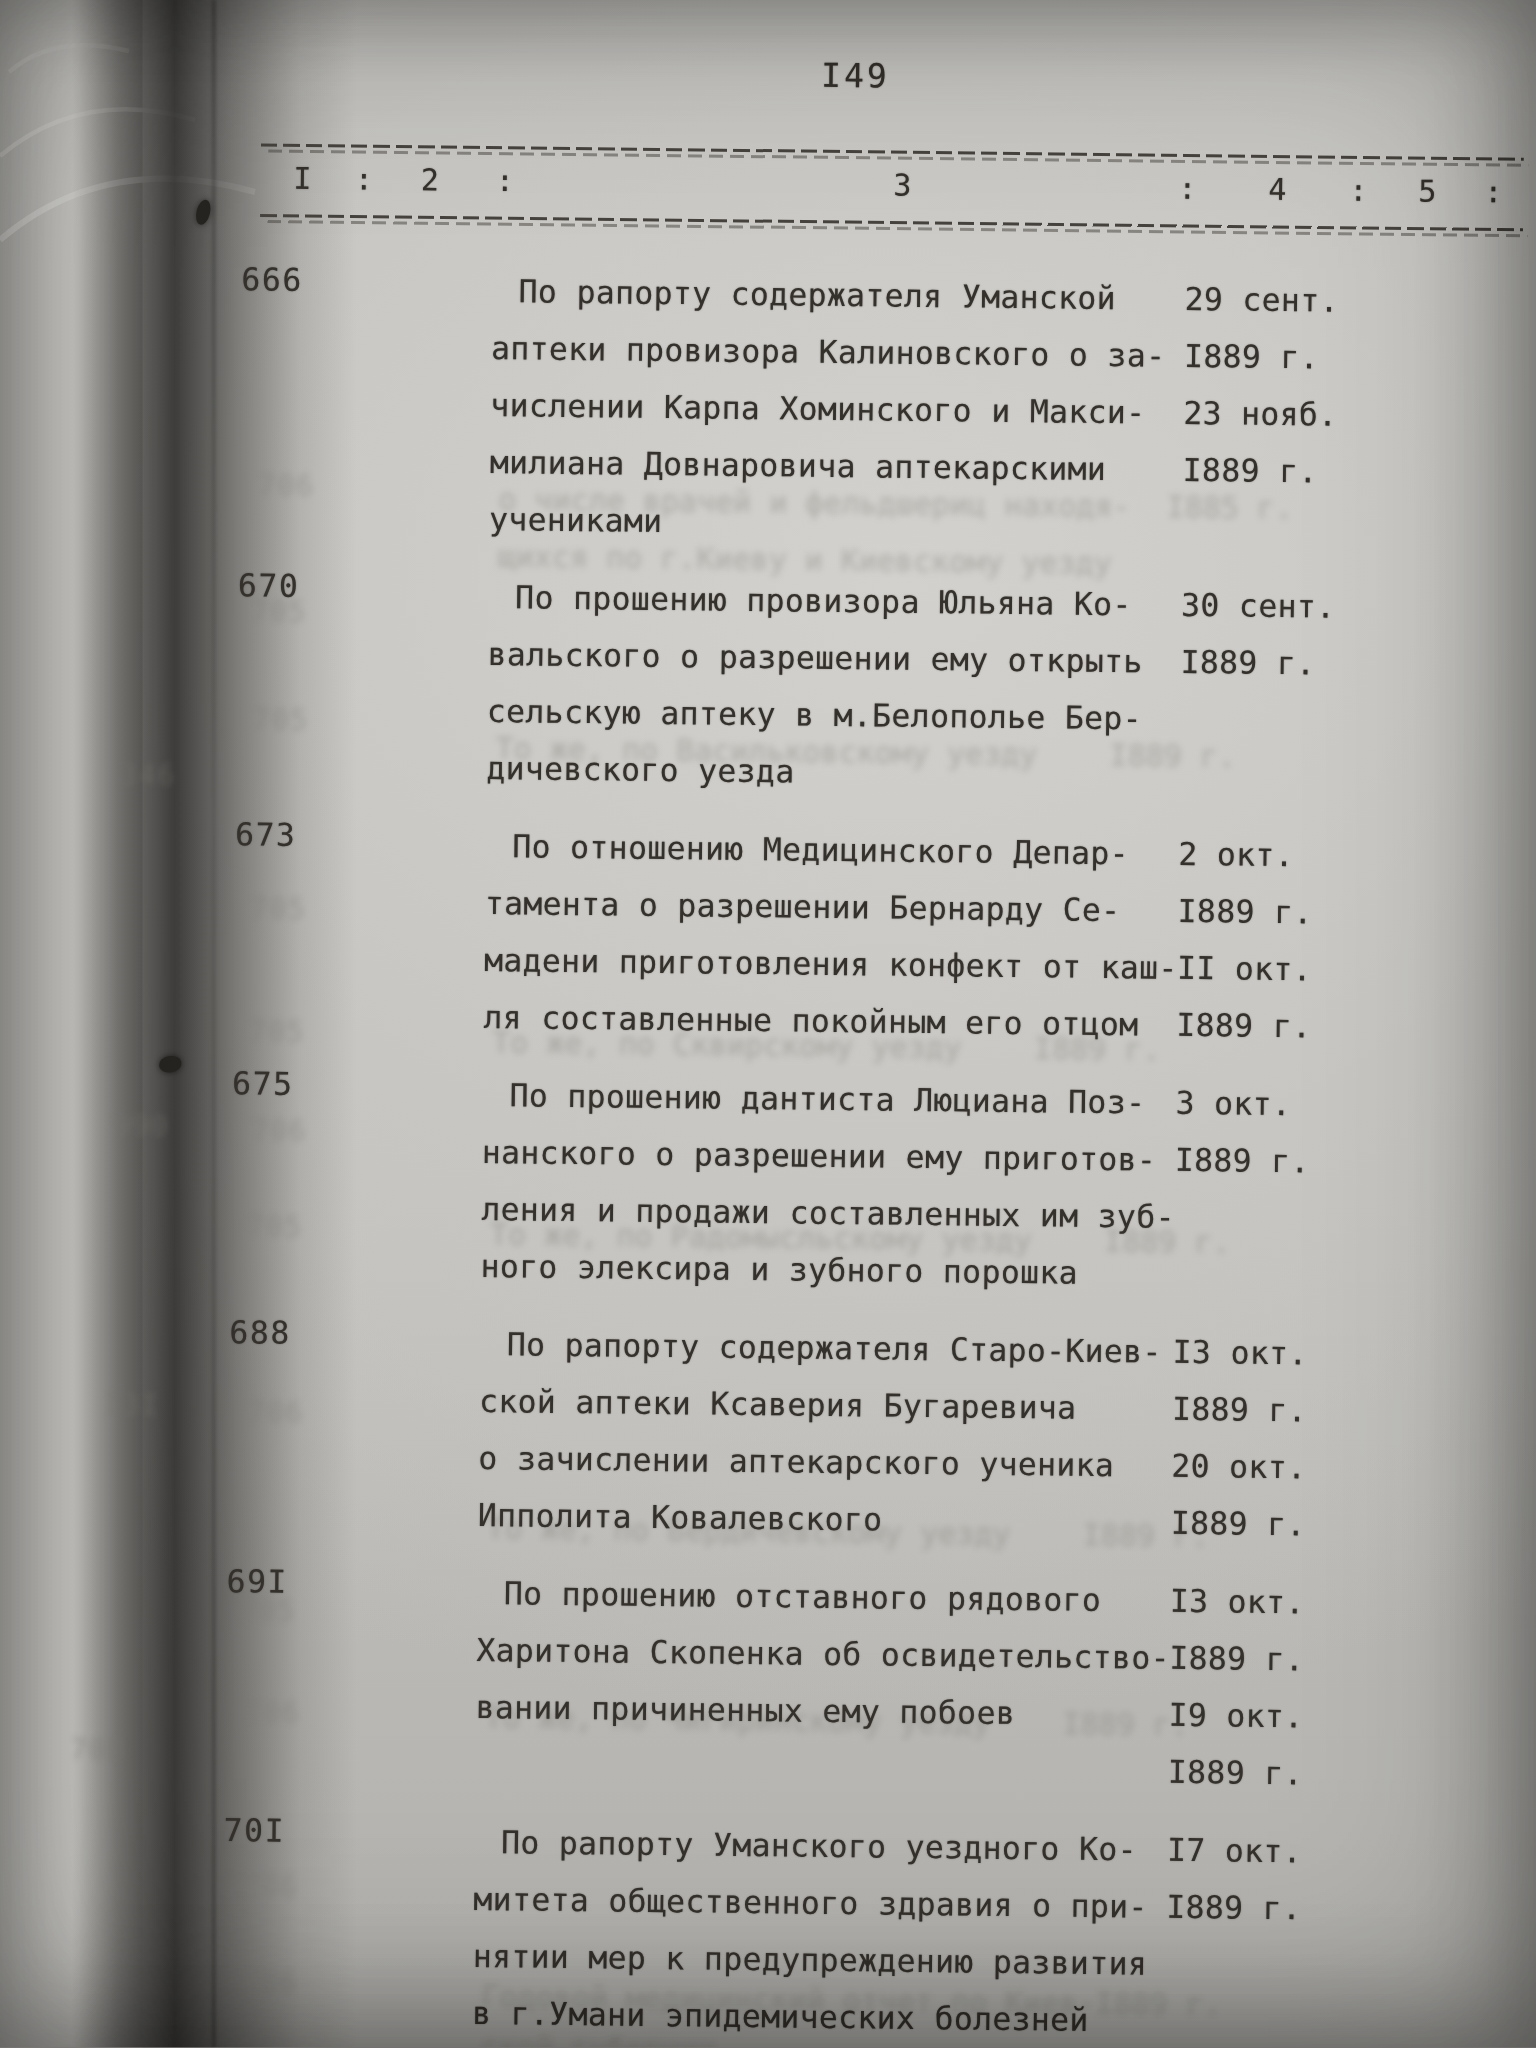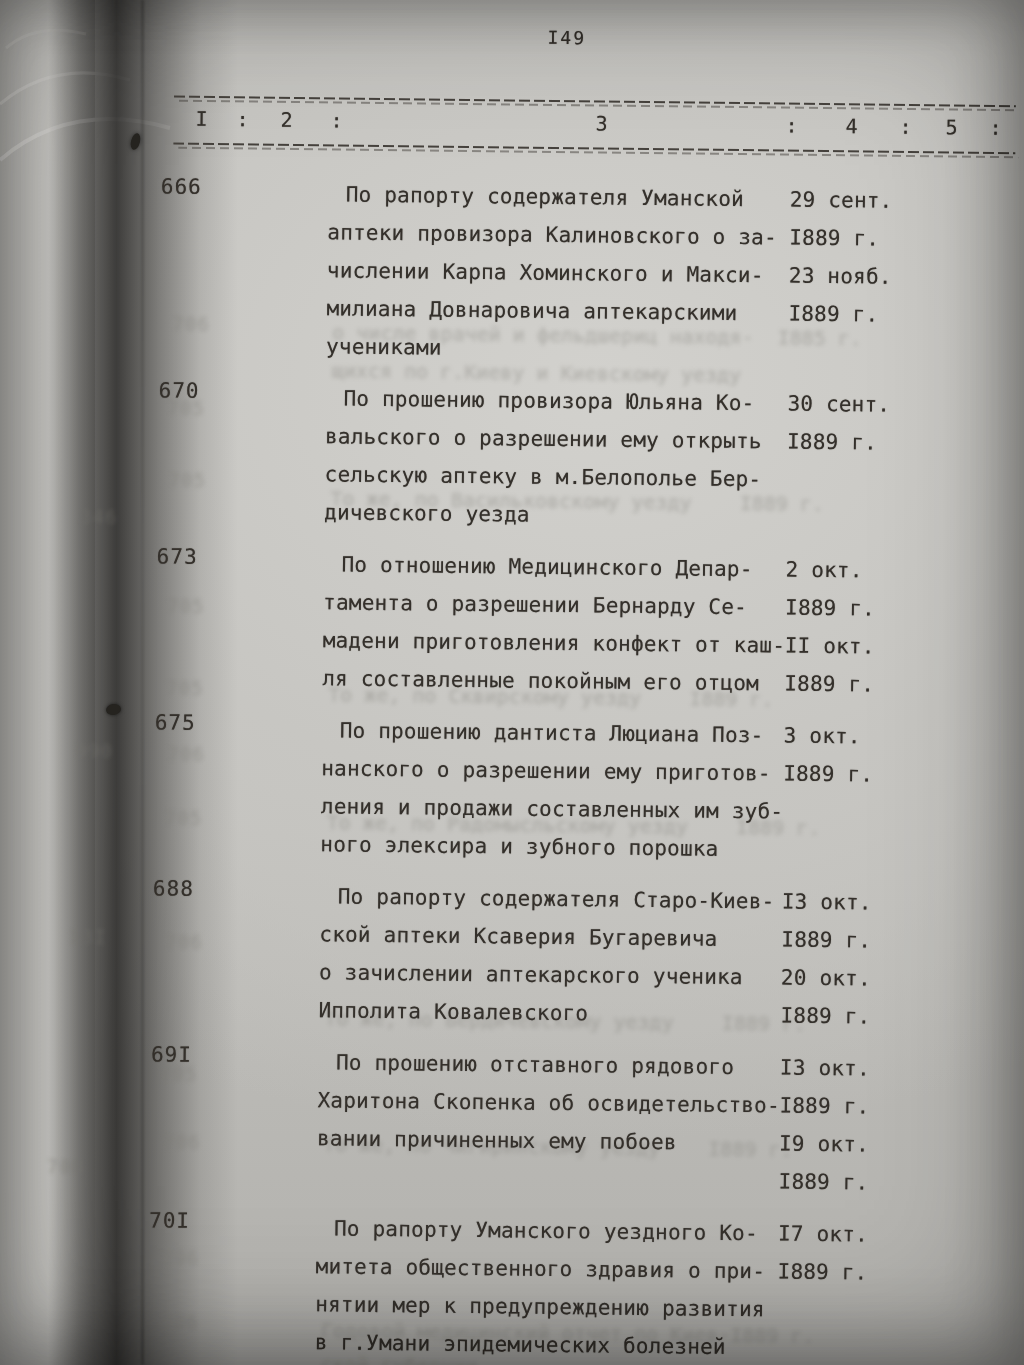--- a/index.html
+++ b/index.html
@@ -35,21 +35,21 @@
   .spot { position:absolute; background:#262420; border-radius:50%; box-shadow:0 0 4px rgba(0,0,0,.55); }
   .spot-1 { left:131px; top:133px; width:9px; height:17px; transform:rotate(14deg); }
   .spot-2 { left:106px; top:704px; width:15px; height:11px; transform:rotate(-8deg); }
 
   
   .content {
     position:absolute; inset:0; color:#34302b;
     transform:rotate(0.65deg); transform-origin:120px 0;
     text-shadow:0 0 1px rgba(45,40,34,.55);
   }
-  .page-number { position:absolute; top:22px; left:548px; font-size:18px; letter-spacing:2px; }
+  .page-number { position:absolute; top:34px; left:548px; font-size:22px; letter-spacing:2px; }
 
   .header-rule {
     position:absolute; left:175px; width:842px; height:2px;
     background:repeating-linear-gradient(90deg,#46423d 0 11px, rgba(70,66,61,0) 11px 15px);
   }
   .header-rule::after {
     content:""; position:absolute; left:5px; right:-3px; top:4px; height:2px;
     background:repeating-linear-gradient(90deg, rgba(70,66,61,.5) 0 9px, transparent 9px 14px);
   }
   .rule-top { top:95px; }

